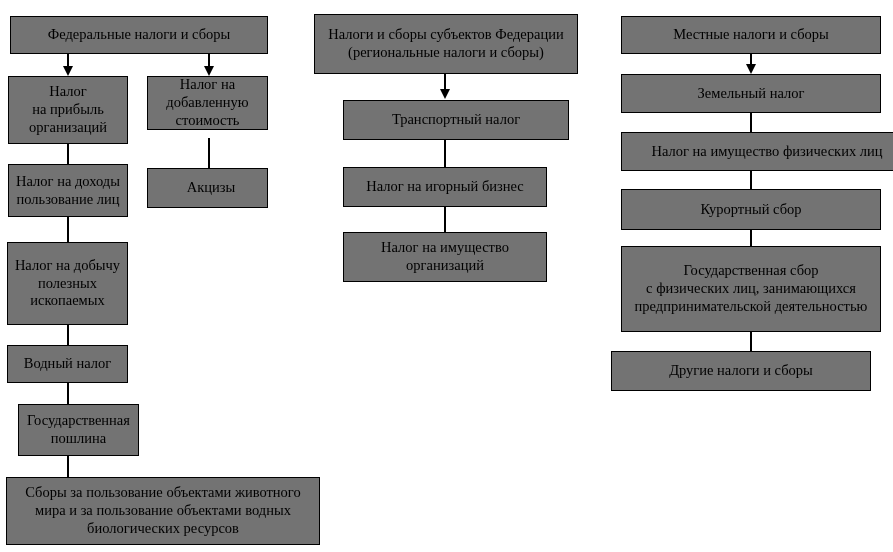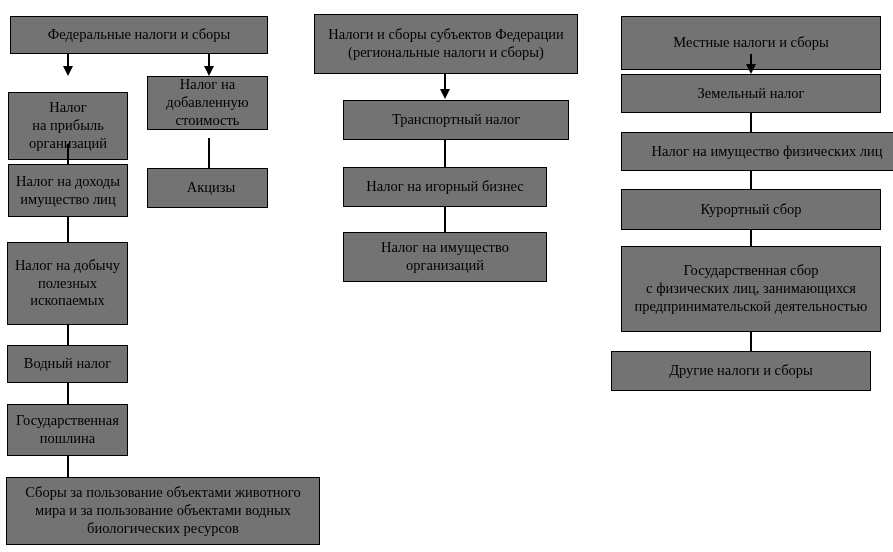--- a/index.html
+++ b/index.html
@@ -38,37 +38,37 @@
     position: absolute;
     width: 0;
     height: 0;
     border-left: 5px solid transparent;
     border-right: 5px solid transparent;
     border-top: 10px solid #000000;
   }
 
   
   #f-root   { left: 10px;  top: 16px;  width: 258px; height: 38px; }
-  #f-l1     { left: 8px;   top: 92px;  width: 120px; height: 68px; }
+  #f-l1     { left: 8px;   top: 76px;  width: 120px; height: 68px; }
   #f-l2     { left: 8px;   top: 164px; width: 120px; height: 53px; }
   #f-l3     { left: 7px;   top: 242px; width: 121px; height: 83px; }
   #f-l4     { left: 7px;   top: 345px; width: 121px; height: 38px; }
-  #f-l5     { left: 7px;   top: 404px; width: 121px; height: 52px; }
+  #f-l5     { left: 18px;   top: 404px; width: 121px; height: 52px; }
   #f-l6     { left: 6px;   top: 477px; width: 314px; height: 68px; }
   #f-r1     { left: 147px; top: 76px;  width: 121px; height: 54px; }
   #f-r2     { left: 147px; top: 168px; width: 121px; height: 40px; padding-left: 11px; }
 
   
   #m-root   { left: 314px; top: 14px;  width: 264px; height: 60px; }
   #m-1      { left: 343px; top: 100px; width: 226px; height: 40px; }
   #m-2      { left: 343px; top: 167px; width: 204px; height: 40px; }
   #m-3      { left: 343px; top: 232px; width: 204px; height: 50px; }
 
   
-  #r-root   { left: 621px; top: 16px;  width: 260px; height: 54px; }
+  #r-root   { left: 621px; top: 16px;  width: 260px; height: 38px; }
   #r-1      { left: 621px; top: 74px;  width: 260px; height: 39px; }
   #r-2      { left: 621px; top: 132px; width: 292px; height: 39px; }
   #r-3      { left: 621px; top: 189px; width: 260px; height: 41px; }
   #r-4      { left: 621px; top: 246px; width: 260px; height: 86px; }
   #r-5      { left: 611px; top: 351px; width: 260px; height: 40px; }
 </style>
 </head>
 <body>
 
 <div class="canvas">
@@ -80,21 +80,21 @@
 
   <div class="vline" style="left:208px; top:54px; height:13px;"></div>
   <div class="arrowhead" style="left:204px; top:66px;"></div>
 
   <div class="box" id="f-l1">Налог
 на прибыль
 организаций</div>
   <div class="vline" style="left:67px; top:144px; height:20px;"></div>
 
   <div class="box" id="f-l2">Налог на доходы
-имущество лиц</div>
+пользование лиц</div>
   <div class="vline" style="left:67px; top:217px; height:25px;"></div>
 
   <div class="box" id="f-l3">Налог на добычу
 полезных
 ископаемых</div>
   <div class="vline" style="left:67px; top:325px; height:20px;"></div>
 
   <div class="box" id="f-l4">Водный налог</div>
   <div class="vline" style="left:67px; top:383px; height:21px;"></div>
 

